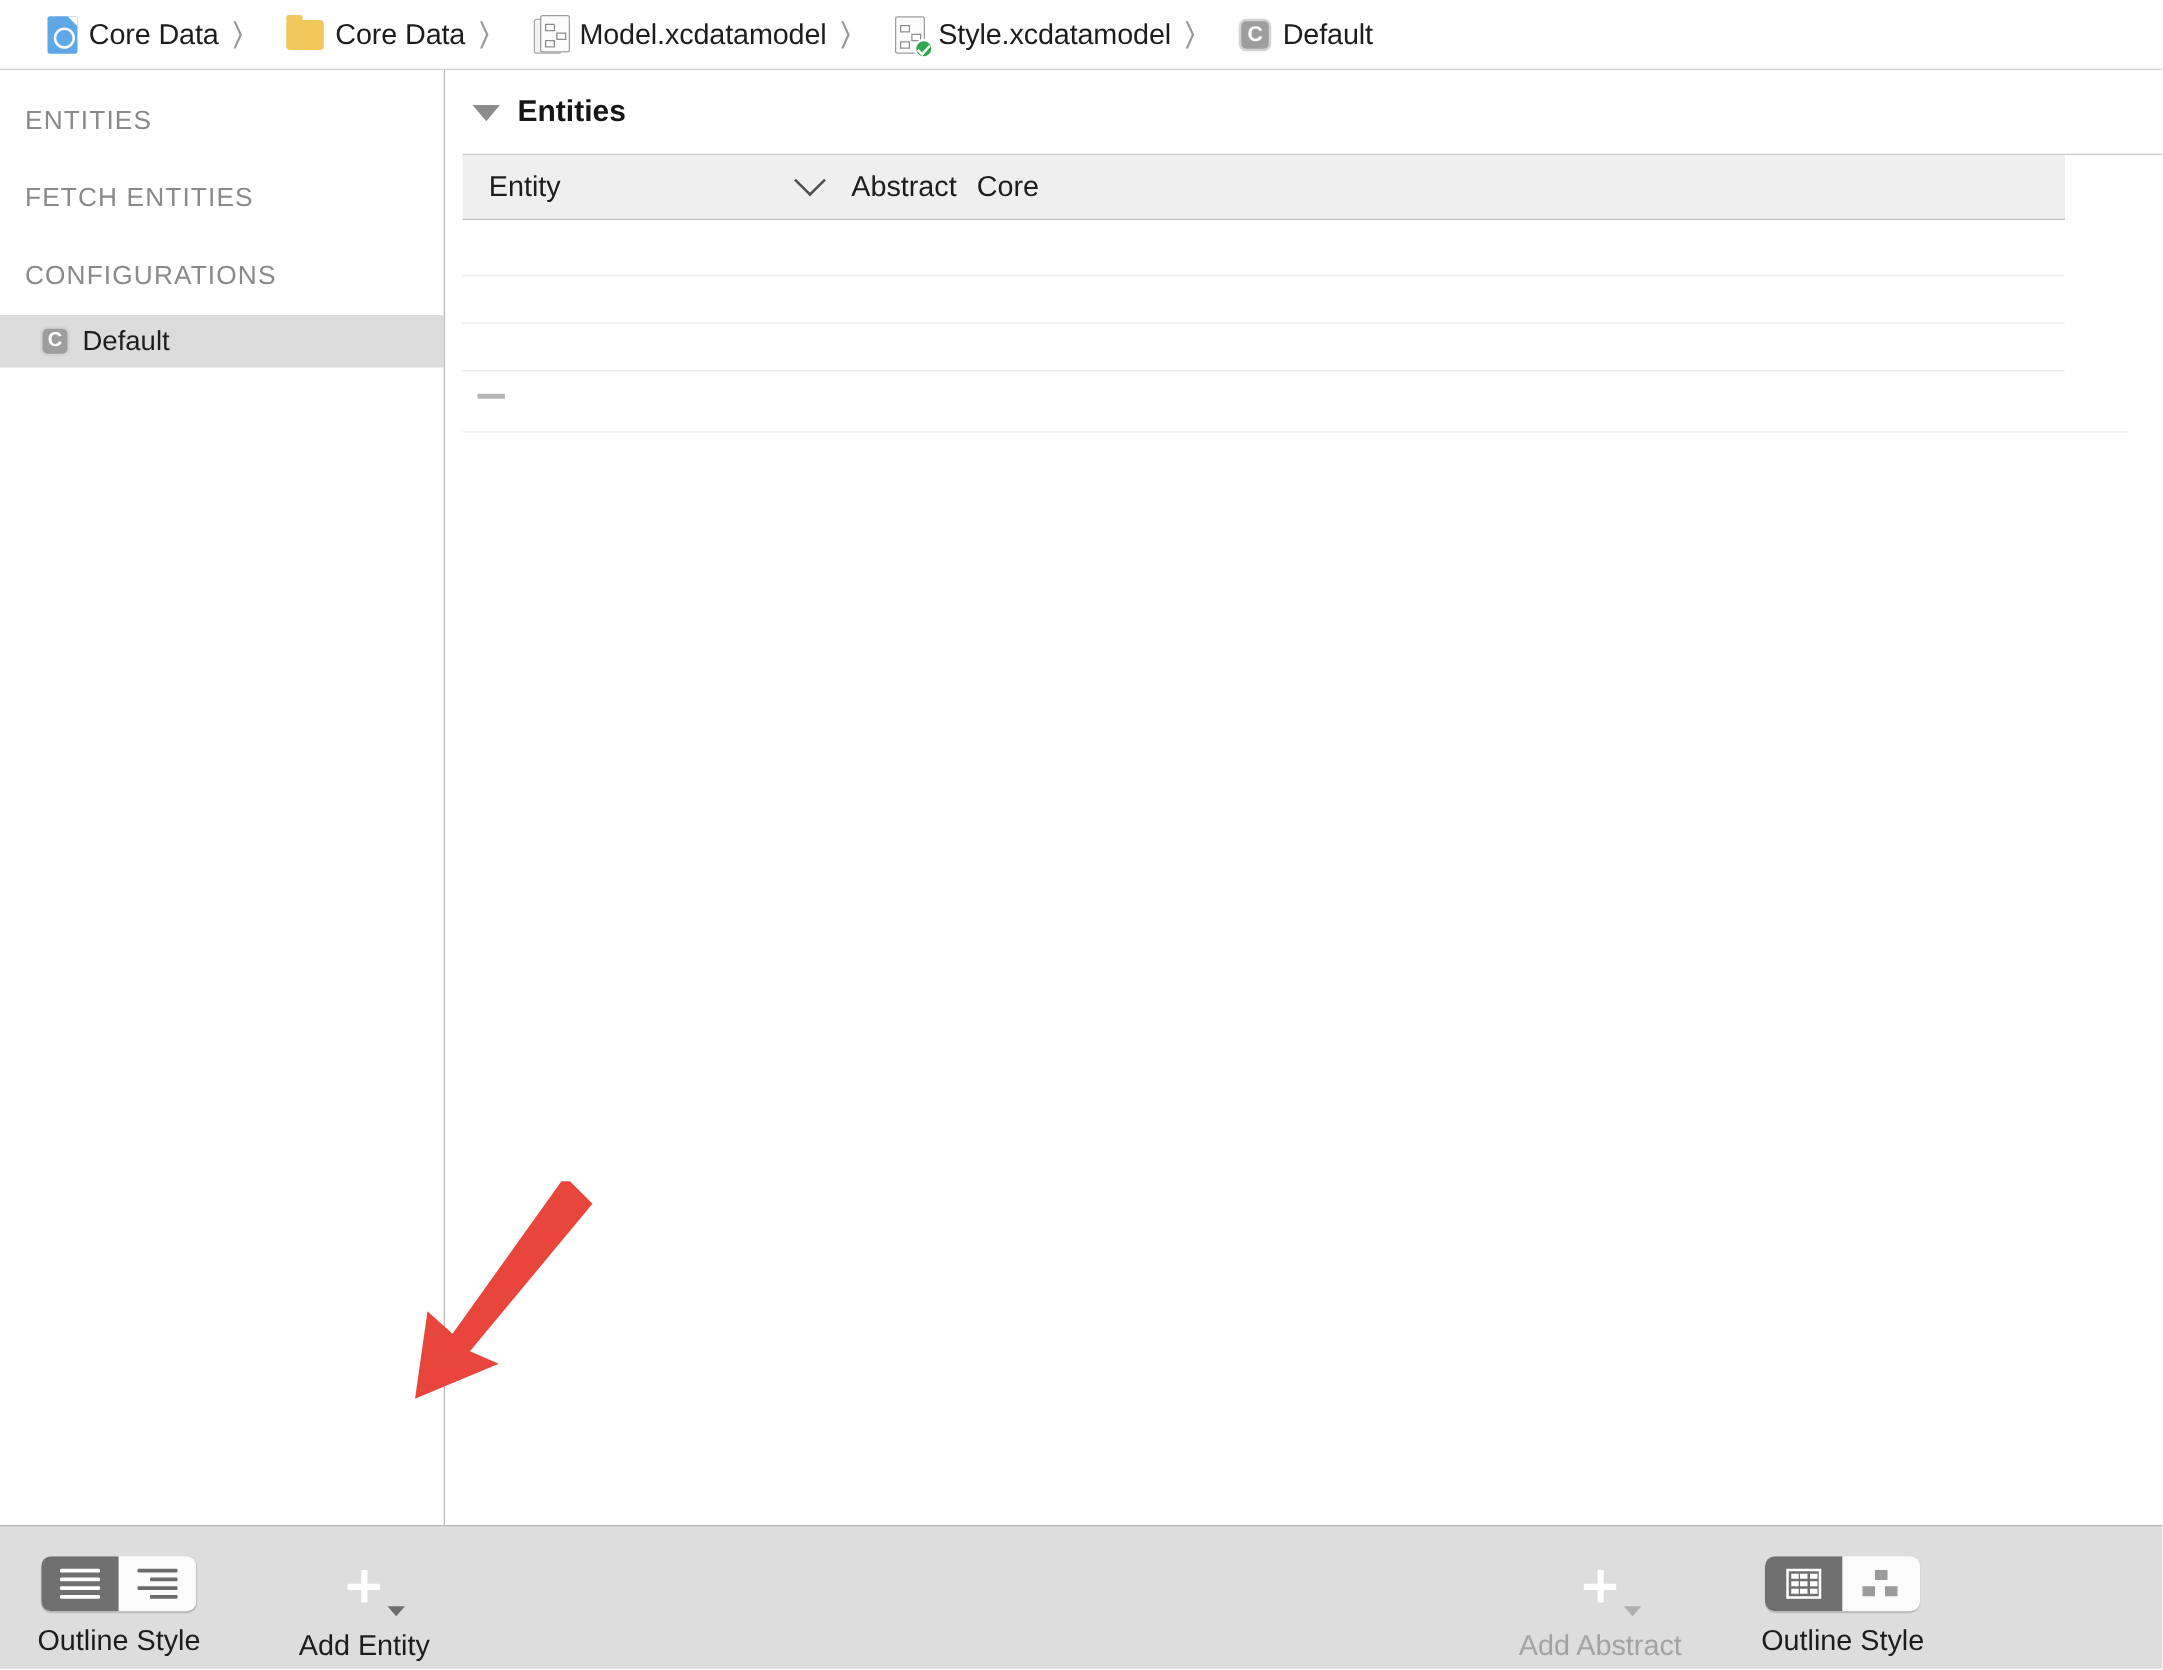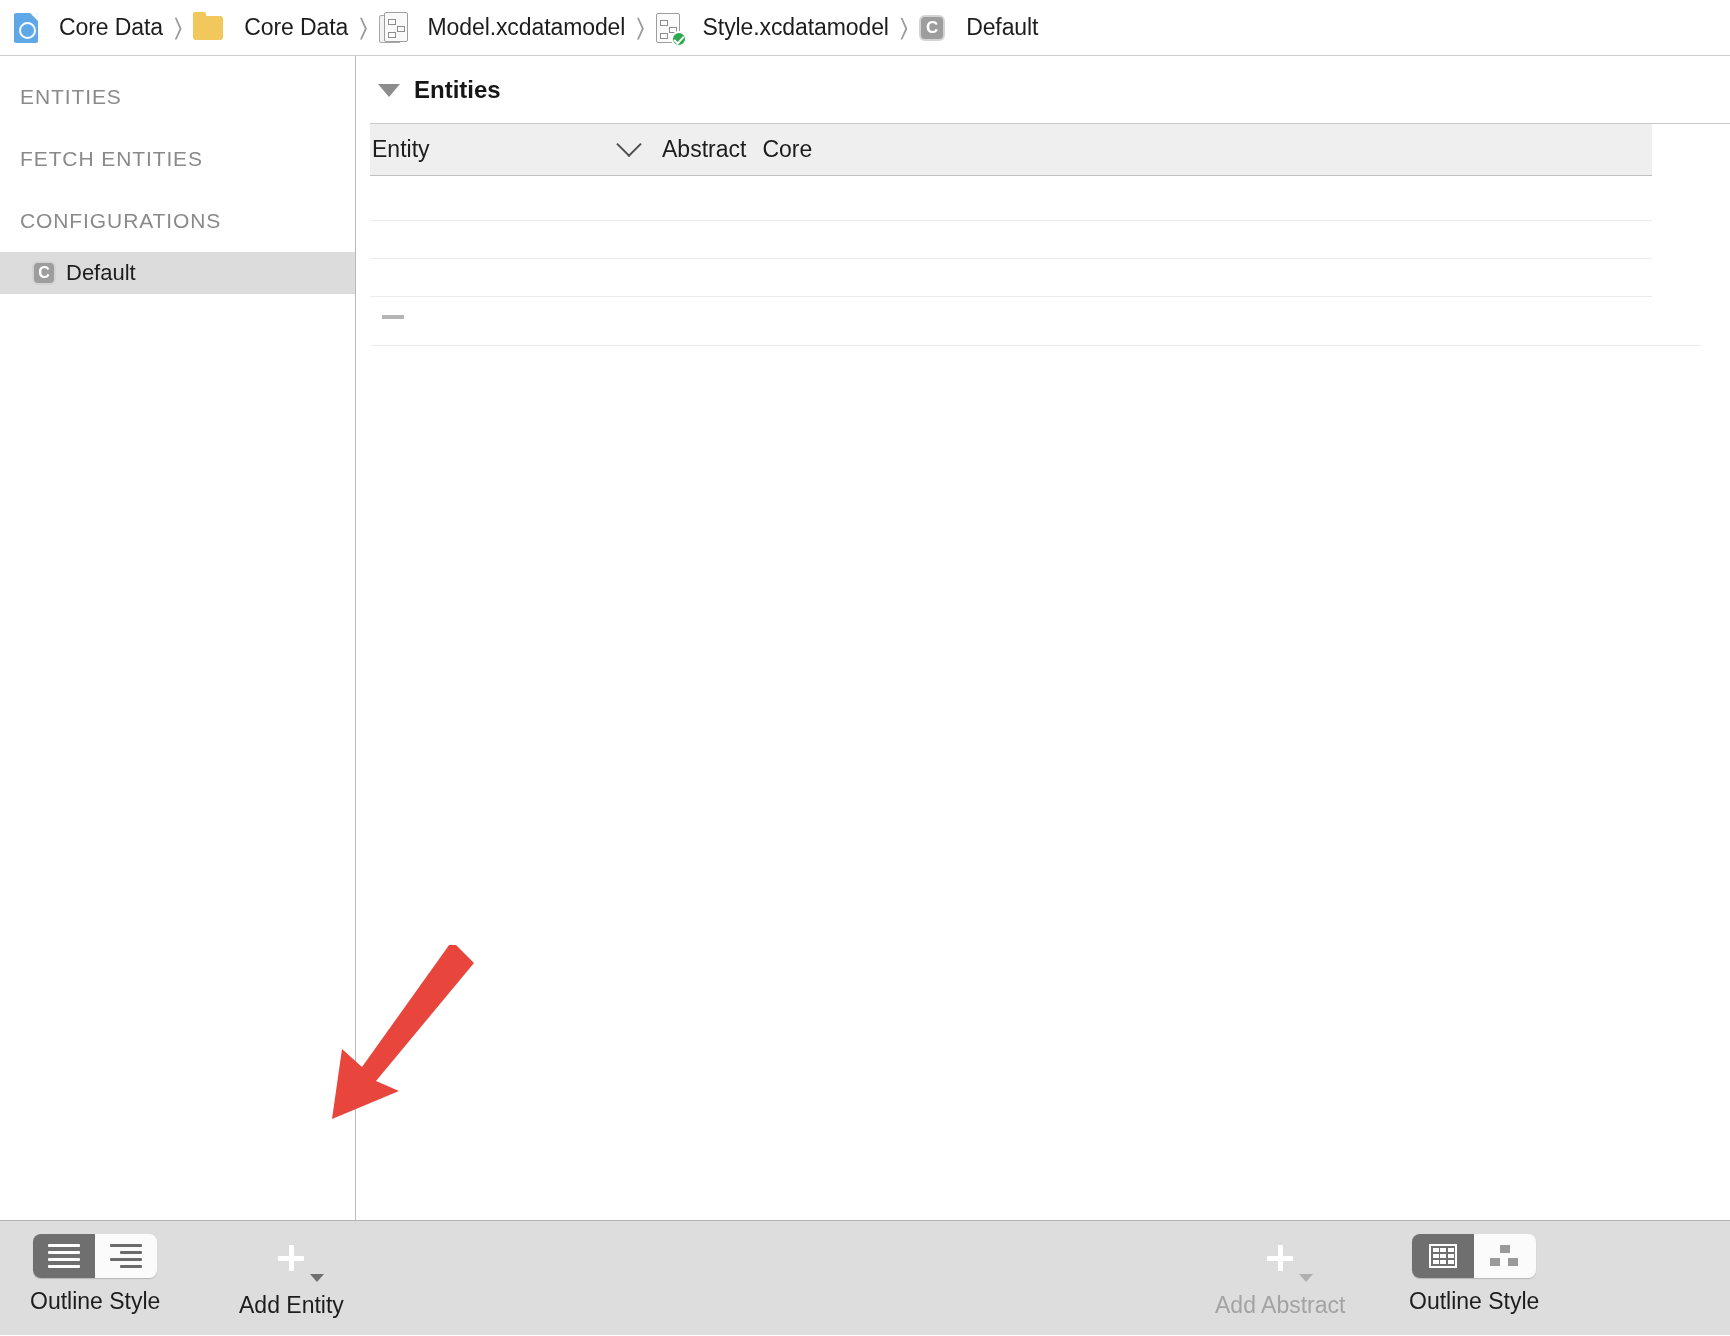--- a/index.html
+++ b/index.html
@@ -22,22 +22,23 @@
     display: flex;
     align-items: center;
     padding-left: 14px;
     box-sizing: border-box;
     background: #ffffff;
     border-bottom: 1px solid #cfcfcf;
   }
   .crumb {
     display: flex;
     align-items: center;
-    gap: 21px;
+    gap: 9px;
     white-space: nowrap;
+    margin-left: 24px;
   }
   .crumb-label {
     font-size: 23px;
     color: #1d1d1d;
     letter-spacing: -0.1px;
   }
   .crumb-sep {
     font-size: 25px;
     color: #9a9a9a;
     margin: 0 11px;
@@ -210,21 +211,21 @@
   .table {
     margin: 19px 0 0 14px;
     border-top: 1px solid #c9c9c9;
   }
   .table-head {
     background: #efefef;
     border-bottom: 1px solid #c0c0c0;
     height: 52px;
     display: flex;
     align-items: center;
-    padding-left: 2px;
+    padding-left: 21px;
     box-sizing: border-box;
     width: 1282px;
   }
   .th {
     font-size: 23px;
     color: #1d1d1d;
   }
   .th-entity { width: 248px; }
   .sort-chevron {
     width: 16px; height: 16px;
@@ -269,21 +270,21 @@
     height: 115px;
     background: #dddddd;
     border-top: 1px solid #b4b4b4;
     display: flex;
     align-items: flex-start;
     position: relative;
     box-sizing: border-box;
   }
   .tb-item {
     position: absolute;
-    top: 13px;
+    top: 24px;
     display: flex;
     flex-direction: column;
     align-items: center;
   }
   .tb-label {
     margin-top: 10px;
     font-size: 23px;
     color: #1d1d1d;
   }
   .tb-label.disabled { color: #a3a3a3; }

